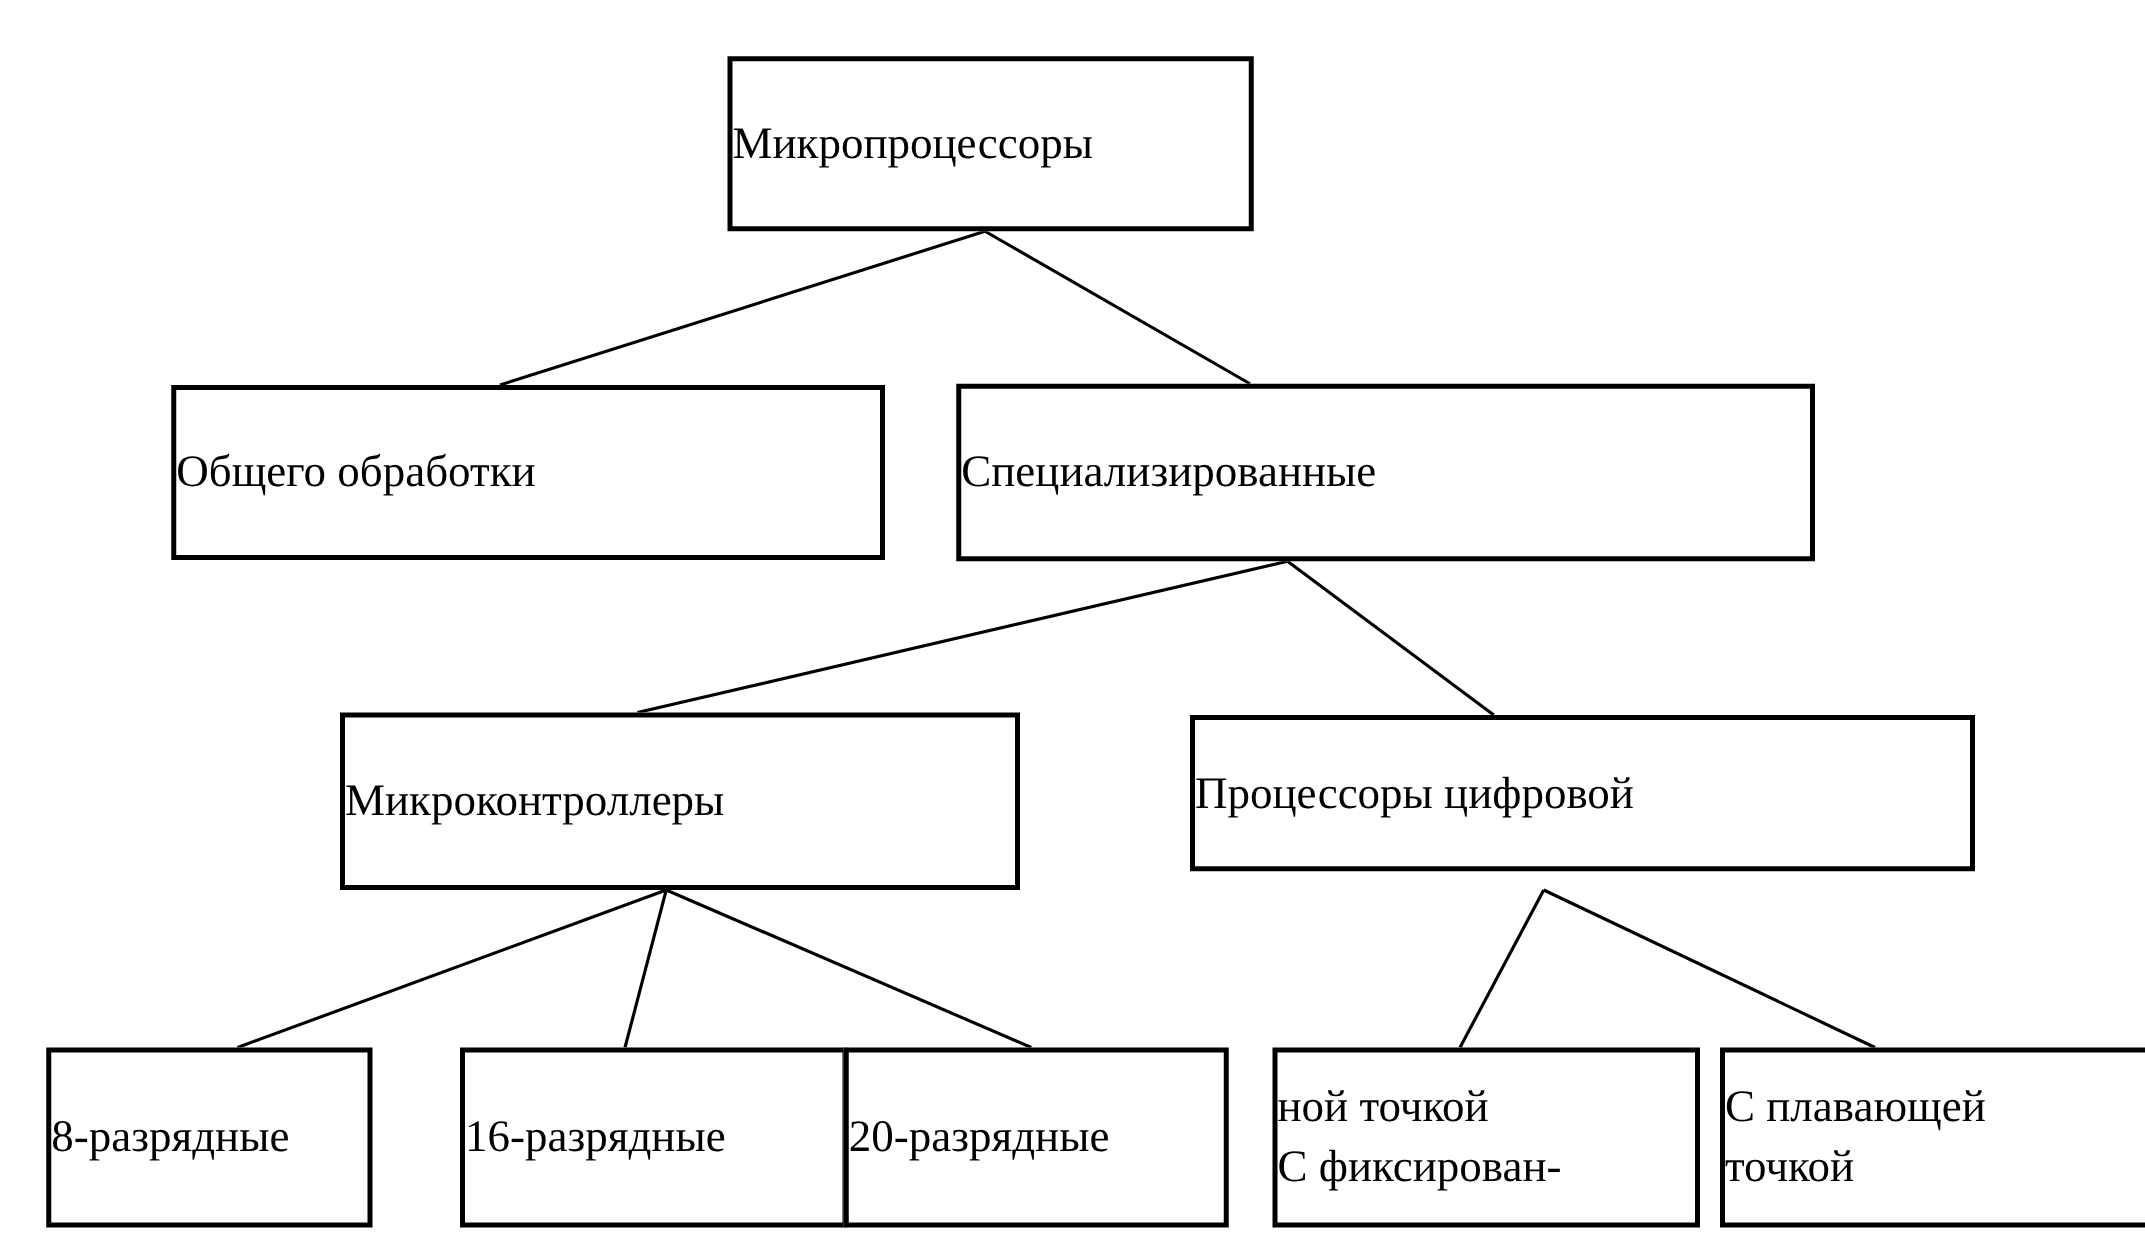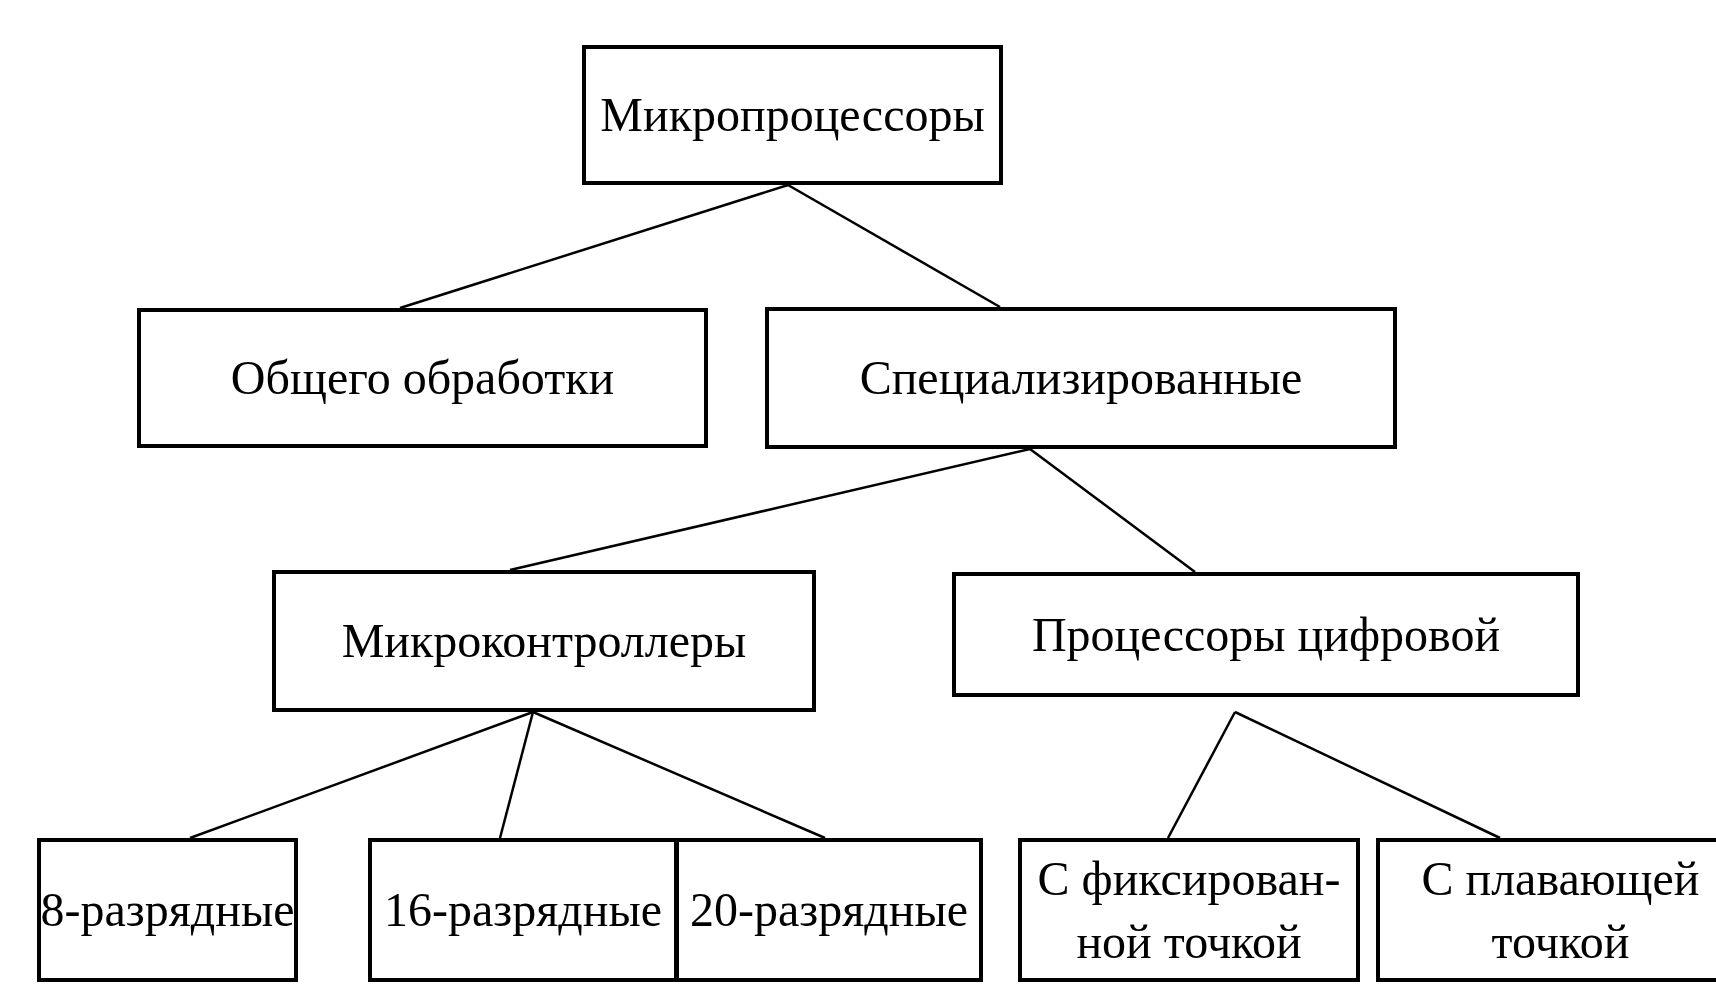--- a/index.html
+++ b/index.html
@@ -26,24 +26,24 @@
     height: 1008px;
     display: block;
   }
   .node {
     position: absolute;
     box-sizing: border-box;
     border: 4px solid #000000;
     background: #ffffff;
     display: flex;
     flex-direction: column;
-    align-items: center;
+    align-items: flex-start;
     justify-content: center;
     text-align: center;
-    font-size: 48px;
+    font-size: 36px;
     line-height: 1.32;
     white-space: nowrap;
   }
   .node span {
     display: block;
   }
 </style>
 </head>
 <body>
 
@@ -59,39 +59,39 @@
       <line x1="1235" y1="712" x2="1168" y2="838" stroke="#000000" stroke-width="2.5"></line>
       <line x1="1235" y1="712" x2="1500" y2="838" stroke="#000000" stroke-width="2.5"></line>
     </svg>
 
 <div class="node" style="left: 582px; top: 45px; width: 421px; height: 140px;">
       <span>Микропроцессоры</span>
     </div>
     <div class="node" style="left: 137px; top: 308px; width: 571px; height: 140px;">
       <span>Общего обработки</span>
     </div>
-    <div class="node" style="left: 765px; top: 307px; width: 632px; height: 142px;">
+    <div class="node" style="left: 765px; top: 307px; width: 687px; height: 142px;">
       <span>Специализированные</span>
     </div>
     <div class="node" style="left: 272px; top: 570px; width: 544px; height: 142px;">
       <span>Микроконтроллеры</span>
     </div>
     <div class="node" style="left: 952px; top: 572px; width: 628px; height: 125px;">
       <span>Процессоры цифровой</span>
     </div>
     <div class="node" style="left: 37px; top: 838px; width: 261px; height: 144px;">
       <span>8-разрядные</span>
     </div>
     <div class="node" style="left: 348px; top: 838px; width: 310px; height: 144px; margin-left: 20px;">
       <span>16-разрядные</span>
     </div>
     <div class="node" style="left: 675px; top: 838px; width: 308px; height: 144px;">
       <span>20-разрядные</span>
     </div>
     <div class="node" style="left: 1018px; top: 838px; width: 342px; height: 144px;">
+      <span>ной точкой</span>
       <span>С фиксирован-</span>
-      <span>ной точкой</span>
     </div>
     <div class="node" style="left: 1376px; top: 838px; width: 369px; height: 144px;">
       <span>С плавающей</span>
       <span>точкой</span>
     </div>
   </div>
 
 </body></html>

